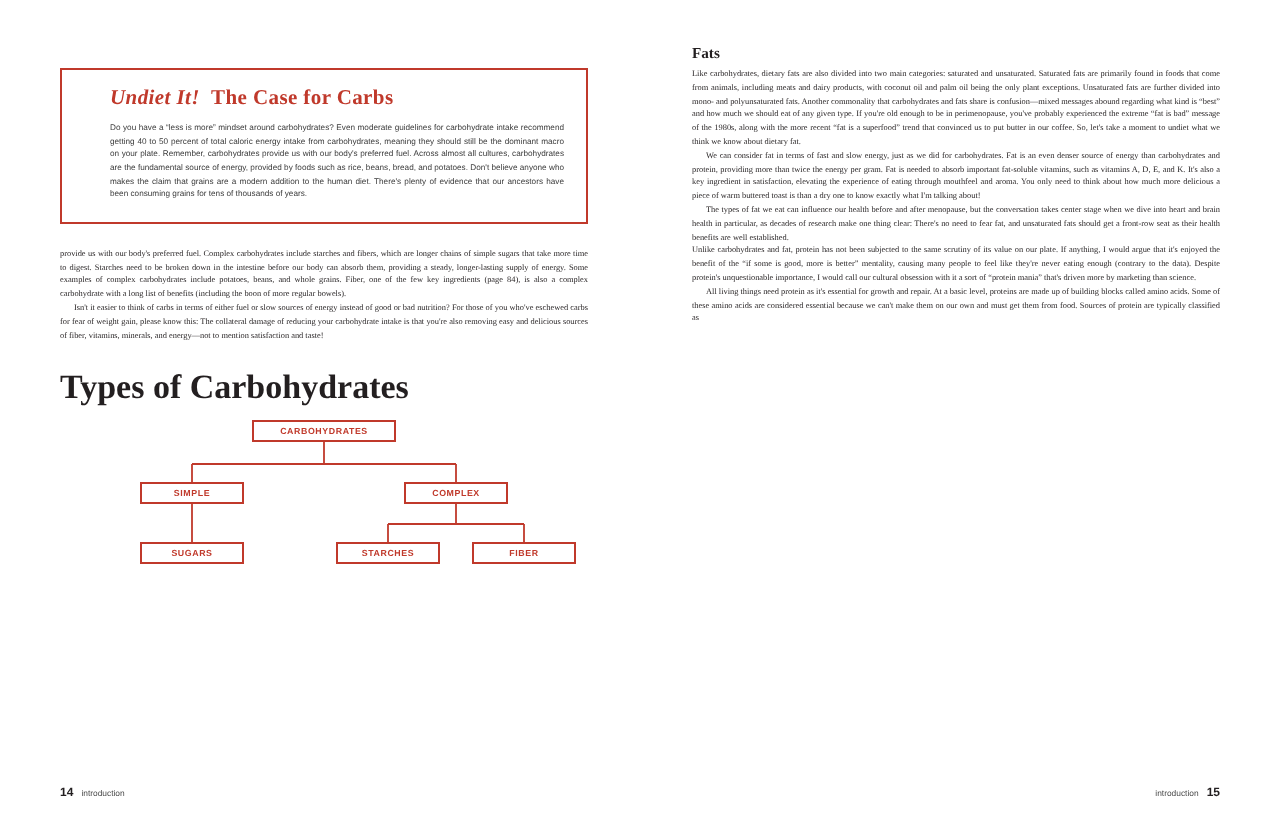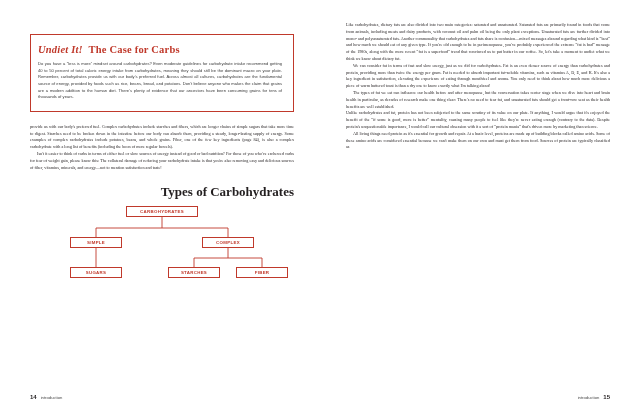--- a/index.html
+++ b/index.html
@@ -29,21 +29,21 @@
   .page-left {
     padding: 22px 26px 0 30px;
   }
   .page-right {
     padding: 22px 30px 0 26px;
   }
   
   .callout {
     border: 1.4px solid #c0392b;
     box-sizing: border-box;
-    padding: 9px 11px 10px 7px;
+    padding: 9px 11px 10px 24px;
     margin-top: 12px;
     margin-bottom: 12px;
   }
   .callout-title {
     font-family: "Liberation Serif", serif;
     font-size: 10.5px;
     font-weight: bold;
     color: #c0392b;
     letter-spacing: 0.2px;
     margin-bottom: 6px;
@@ -78,23 +78,23 @@
     font-weight: bold;
     margin: 0 0 3px 0;
     color: #231f20;
   }
   .sec-head.spaced {
     margin-top: 9px;
   }
   
   .diagram-title {
     font-family: "Liberation Serif", serif;
-    font-size: 13px;
-    font-weight: bold;
-    text-align: right;
+    font-size: 17px;
+    font-weight: bold;
+    text-align: left;
     margin: 13px 0 6px 0;
     color: #231f20;
   }
   .diagram {
     position: relative;
     width: 264px;
     height: 86px;
     margin: 0 auto;
   }
   .node {
@@ -186,20 +186,21 @@
     </div>
 
     <div class="folio folio-left">
       <span class="num">14</span>
       <span class="lbl">introduction</span>
     </div>
   </div>
 
   <div class="page page-right">
 
+    <div class="sec-head">Fats</div>
 
     <div class="body-col">
       <p>Like carbohydrates, dietary fats are also divided into two main categories: saturated and unsaturated. Saturated fats are primarily found in foods that come from animals, including meats and dairy products, with coconut oil and palm oil being the only plant exceptions. Unsaturated fats are further divided into mono- and polyunsaturated fats. Another commonality that carbohydrates and fats share is confusion—mixed messages abound regarding what kind is “best” and how much we should eat of any given type. If you're old enough to be in perimenopause, you've probably experienced the extreme “fat is bad” message of the 1980s, along with the more recent “fat is a superfood” trend that convinced us to put butter in our coffee. So, let's take a moment to undiet what we think we know about dietary fat.</p>
       <p>We can consider fat in terms of fast and slow energy, just as we did for carbohydrates. Fat is an even denser source of energy than carbohydrates and protein, providing more than twice the energy per gram. Fat is needed to absorb important fat-soluble vitamins, such as vitamins A, D, E, and K. It's also a key ingredient in satisfaction, elevating the experience of eating through mouthfeel and aroma. You only need to think about how much more delicious a piece of warm buttered toast is than a dry one to know exactly what I'm talking about!</p>
       <p>The types of fat we eat can influence our health before and after menopause, but the conversation takes center stage when we dive into heart and brain health in particular, as decades of research make one thing clear: There's no need to fear fat, and unsaturated fats should get a front-row seat as their health benefits are well established.</p>
     </div>
 
 
     <div class="body-col">
       <p>Unlike carbohydrates and fat, protein has not been subjected to the same scrutiny of its value on our plate. If anything, I would argue that it's enjoyed the benefit of the “if some is good, more is better” mentality, causing many people to feel like they're never eating enough (contrary to the data). Despite protein's unquestionable importance, I would call our cultural obsession with it a sort of “protein mania” that's driven more by marketing than science.</p>

